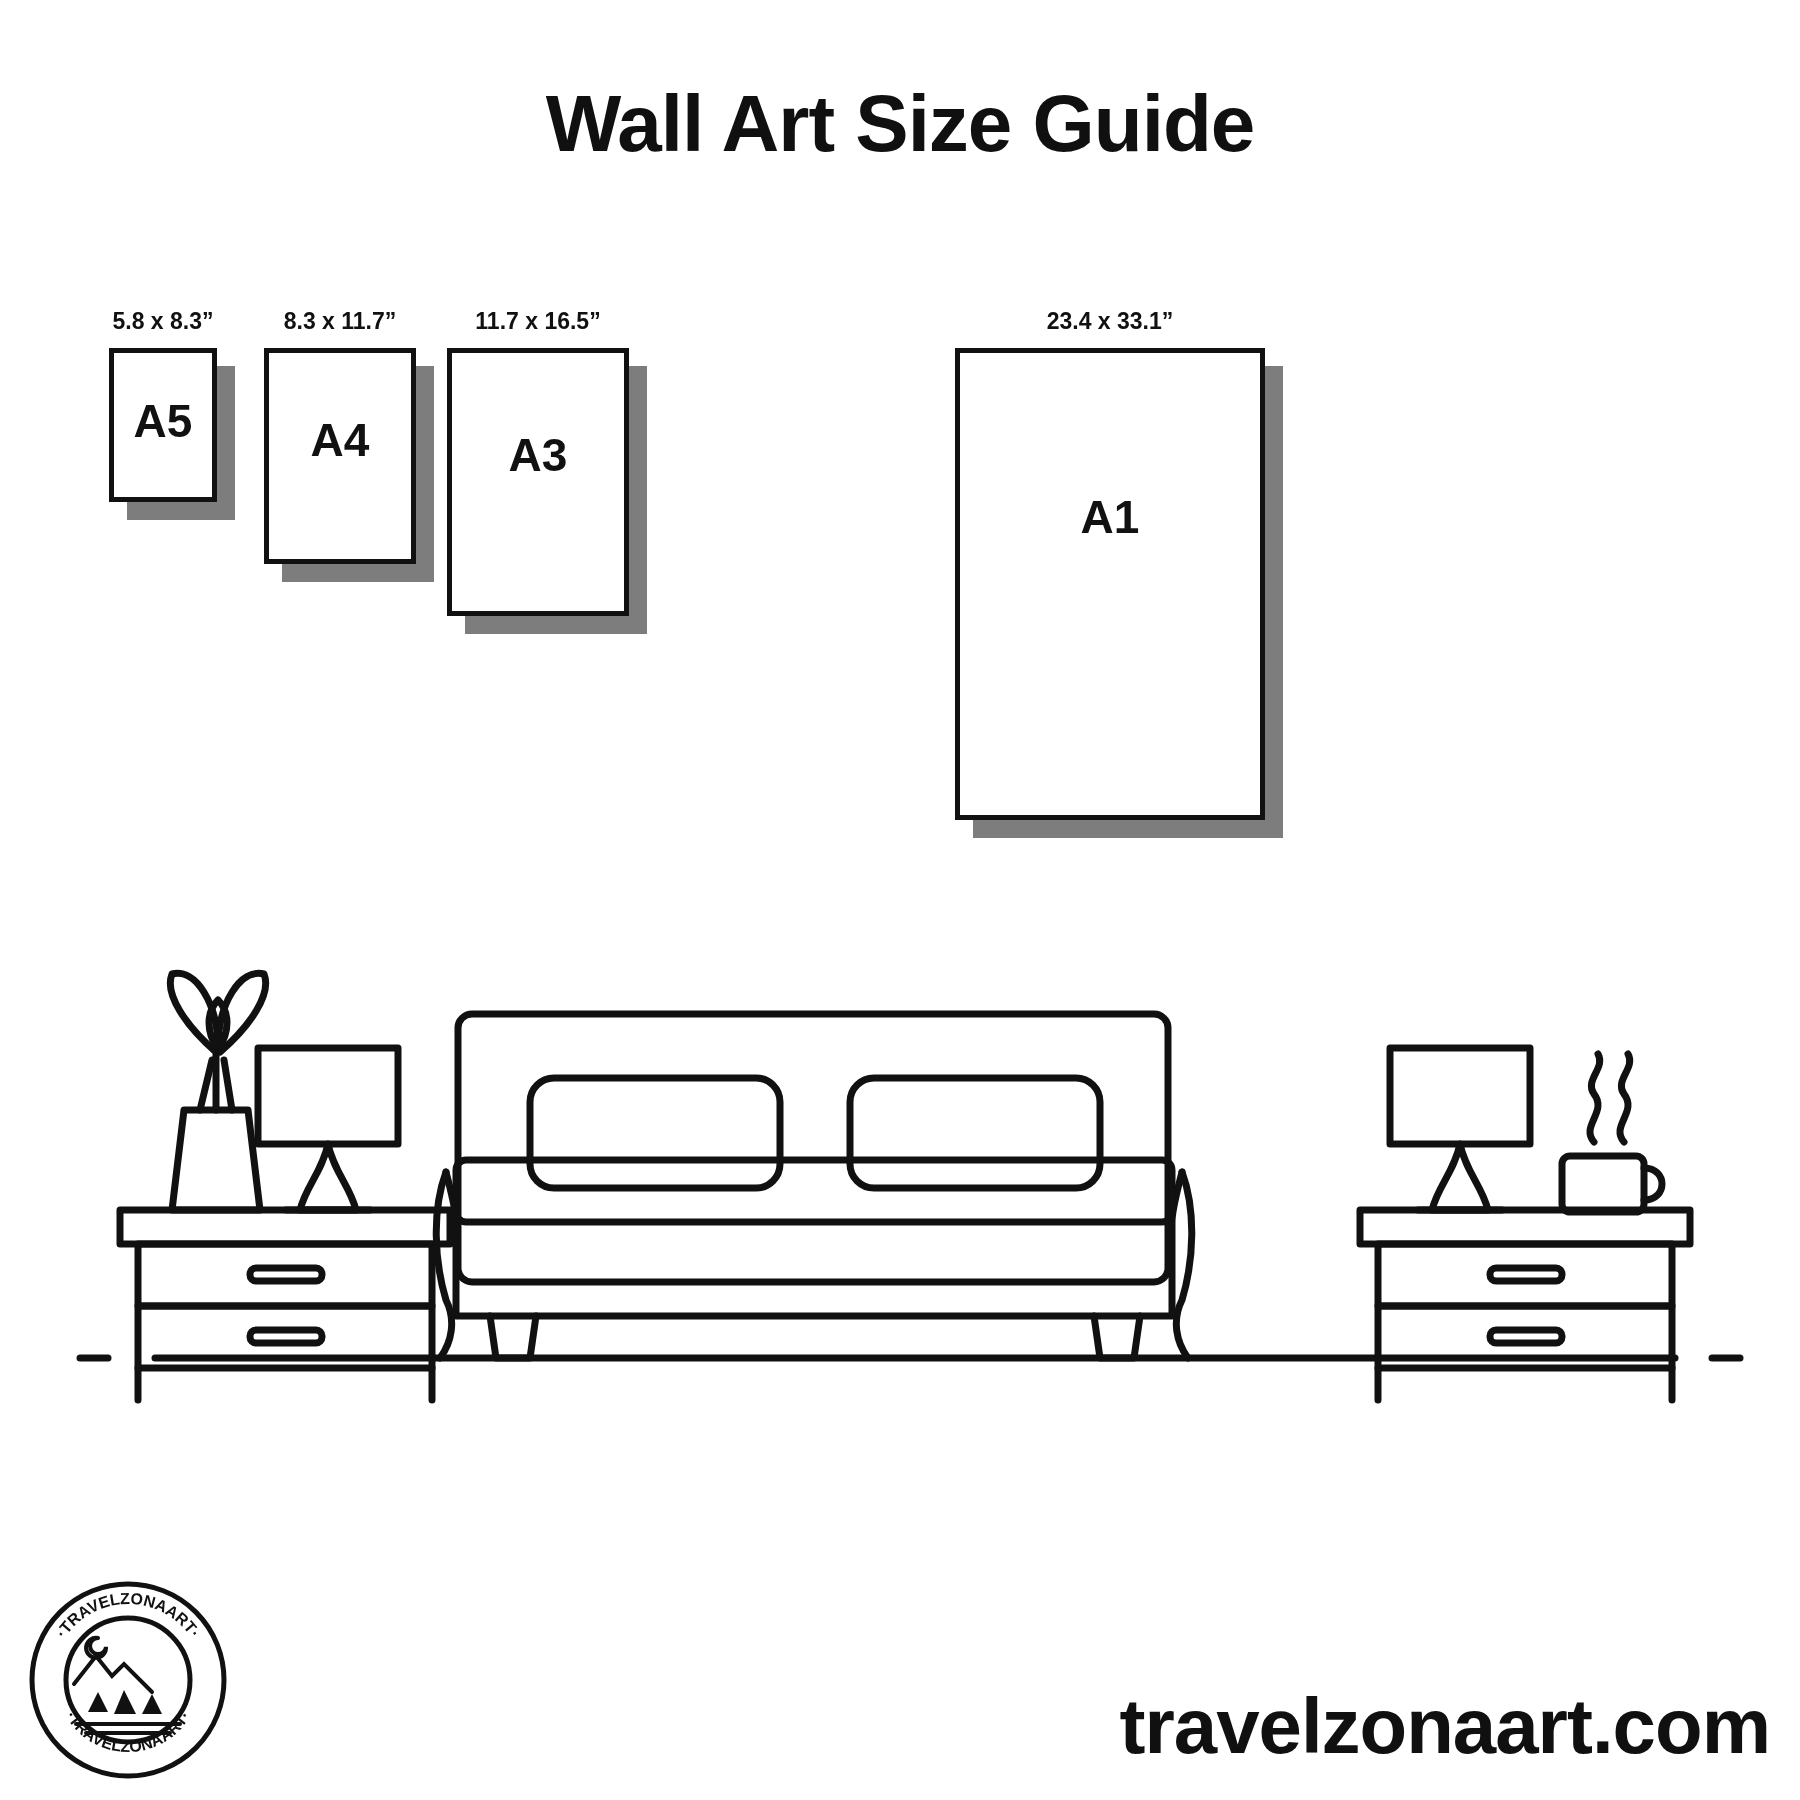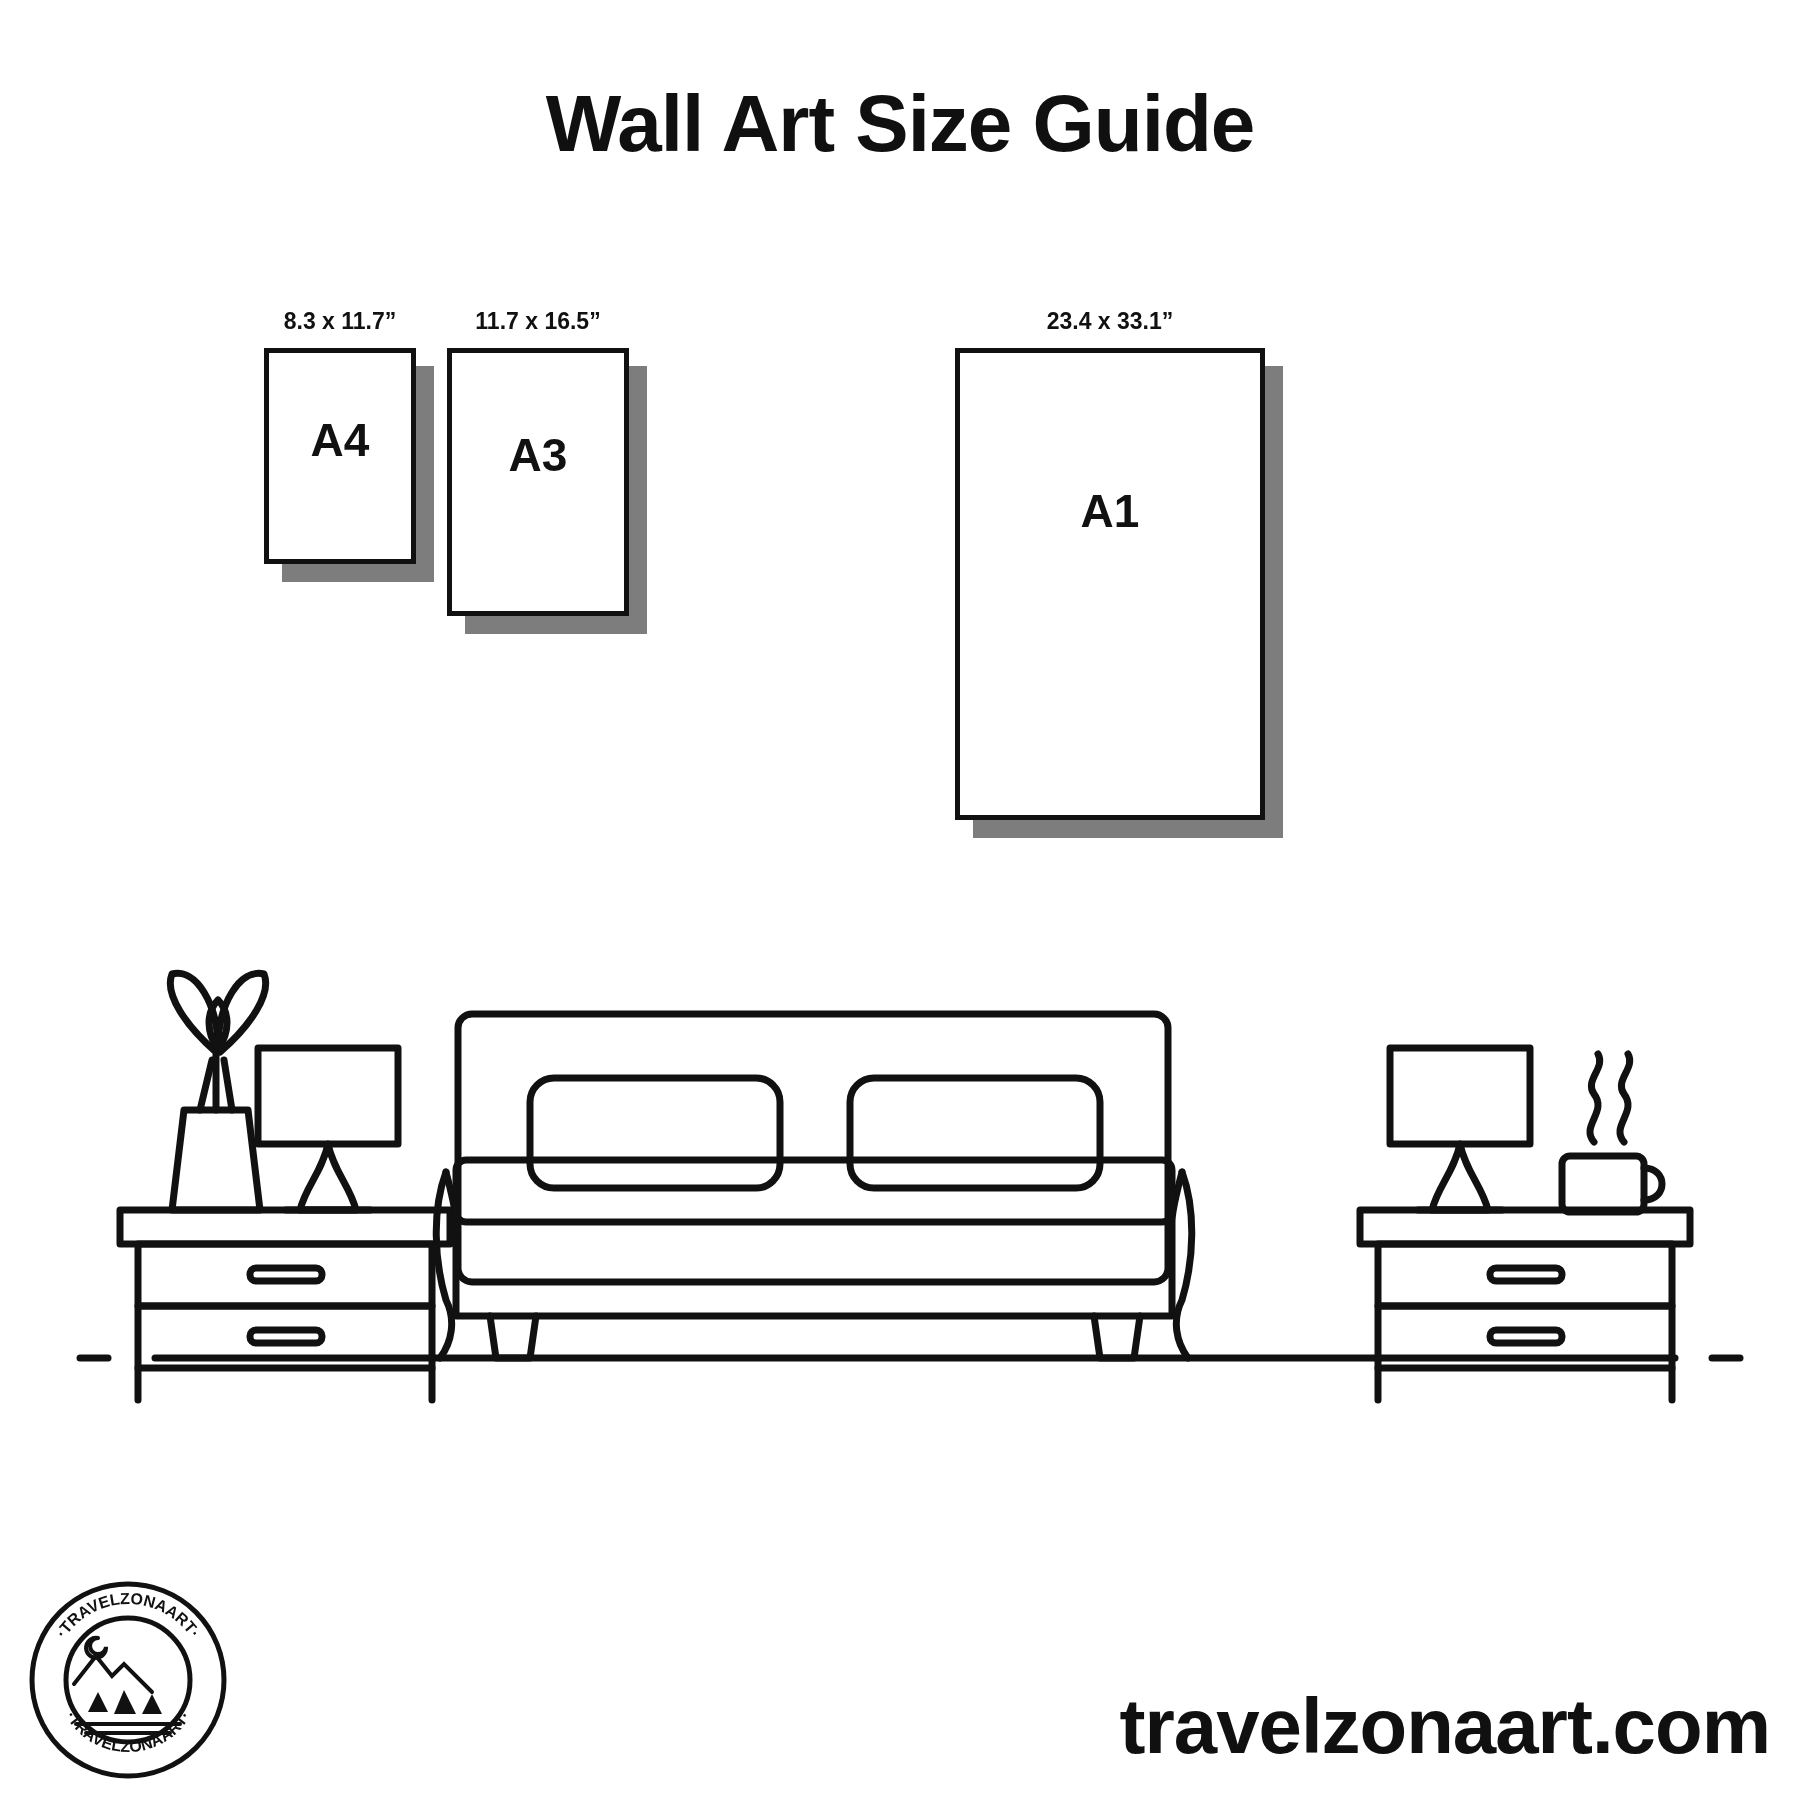--- a/index.html
+++ b/index.html
@@ -105,37 +105,43 @@
   }
 </style>
 </head>
 <body>
 
 <div id="page">
 
   <div class="title">Wall Art Size Guide</div>
 
   <div id="sizes">
+      <div class="frame-group" style="left: 109px; top: 348px; width: 108px; height: 154px;">
+        <div class="frame-label" style="top: -40px;">5.8 x 8.3”</div>
+        <div class="frame-shadow" style="left: 18px; top: 18px; width: 108px; height: 154px; background: rgb(125, 125, 125);"></div>
+        <div class="frame-box" style="left: 0px; top: 0px; width: 108px; height: 154px; border-color: rgb(17, 17, 17); background: rgb(255, 255, 255);"></div>
+        <div class="frame-name" style="top: 46px;">A5</div>
+      </div>
       <div class="frame-group" style="left: 264px; top: 348px; width: 152px; height: 216px;">
         <div class="frame-label" style="top: -40px;">8.3 x 11.7”</div>
         <div class="frame-shadow" style="left: 18px; top: 18px; width: 152px; height: 216px; background: rgb(125, 125, 125);"></div>
         <div class="frame-box" style="left: 0px; top: 0px; width: 152px; height: 216px; border-color: rgb(17, 17, 17); background: rgb(255, 255, 255);"></div>
         <div class="frame-name" style="top: 65px;">A4</div>
       </div>
       <div class="frame-group" style="left: 447px; top: 348px; width: 182px; height: 268px;">
         <div class="frame-label" style="top: -40px;">11.7 x 16.5”</div>
         <div class="frame-shadow" style="left: 18px; top: 18px; width: 182px; height: 268px; background: rgb(125, 125, 125);"></div>
         <div class="frame-box" style="left: 0px; top: 0px; width: 182px; height: 268px; border-color: rgb(17, 17, 17); background: rgb(255, 255, 255);"></div>
         <div class="frame-name" style="top: 80px;">A3</div>
       </div>
       <div class="frame-group" style="left: 955px; top: 348px; width: 310px; height: 472px;">
         <div class="frame-label" style="top: -40px;">23.4 x 33.1”</div>
         <div class="frame-shadow" style="left: 18px; top: 18px; width: 310px; height: 472px; background: rgb(125, 125, 125);"></div>
         <div class="frame-box" style="left: 0px; top: 0px; width: 310px; height: 472px; border-color: rgb(17, 17, 17); background: rgb(255, 255, 255);"></div>
-        <div class="frame-name" style="top: 136px; text-align: center;">A1</div>
+        <div class="frame-name" style="top: 142px; text-align: center;">A1</div>
       </div>
     </div>
 
   <div id="room">
     <svg viewBox="0 0 1700 520" width="1700" height="520" fill="none" stroke="#111111" stroke-width="7" stroke-linecap="round" stroke-linejoin="round">
 
       <line x1="20" y1="398" x2="48" y2="398"></line>
       <line x1="1652" y1="398" x2="1680" y2="398"></line>
       <line x1="95" y1="398" x2="1615" y2="398"></line>
 

